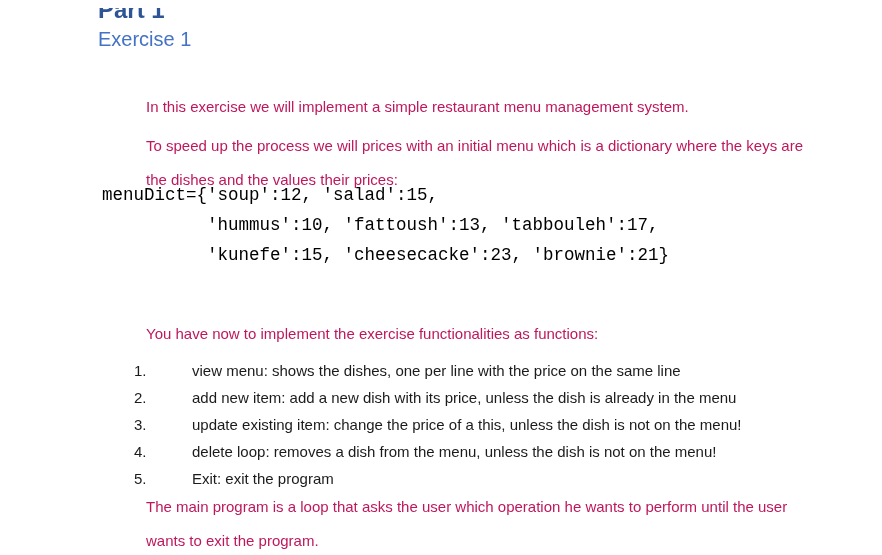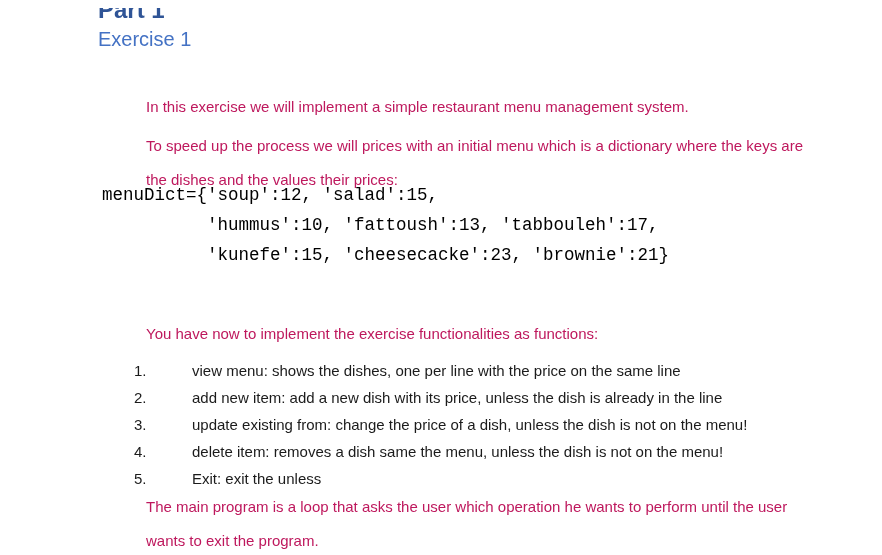--- a/index.html
+++ b/index.html
@@ -105,33 +105,33 @@
     <div class="body-line">You have now to implement the exercise functionalities as functions:</div>
   </div>
 
   <div class="num-list">
     <div class="list-item">
       <span class="list-number">1.</span>
       <span class="list-text">view menu: shows the dishes, one per line with the price on the same line</span>
     </div>
     <div class="list-item">
       <span class="list-number">2.</span>
-      <span class="list-text">add new item: add a new dish with its price, unless the dish is already in the line</span>
+      <span class="list-text">add new item: add a new dish with its price, unless the dish is already in the menu</span>
     </div>
     <div class="list-item">
       <span class="list-number">3.</span>
-      <span class="list-text">update existing from: change the price of a dish, unless the dish is not on the menu!</span>
+      <span class="list-text">update existing item: change the price of a this, unless the dish is not on the menu!</span>
     </div>
     <div class="list-item">
       <span class="list-number">4.</span>
-      <span class="list-text">delete item: removes a dish same the menu, unless the dish is not on the menu!</span>
+      <span class="list-text">delete loop: removes a dish from the menu, unless the dish is not on the menu!</span>
     </div>
     <div class="list-item">
       <span class="list-number">5.</span>
-      <span class="list-text">Exit: exit the unless</span>
+      <span class="list-text">Exit: exit the program</span>
     </div>
   </div>
 
   <div class="closing-para">
     <div class="body-line">The main program is a loop that asks the user which operation he wants to perform until the user</div>
     <div class="body-line">wants to exit the program.</div>
   </div>
 
 </div>
 

